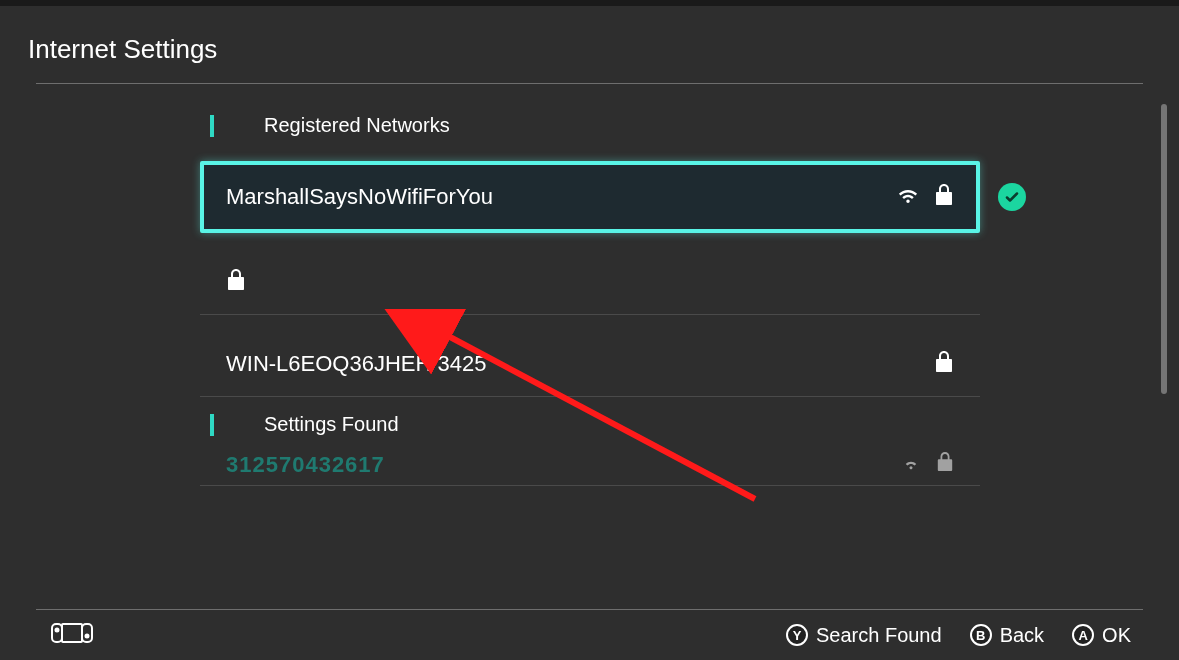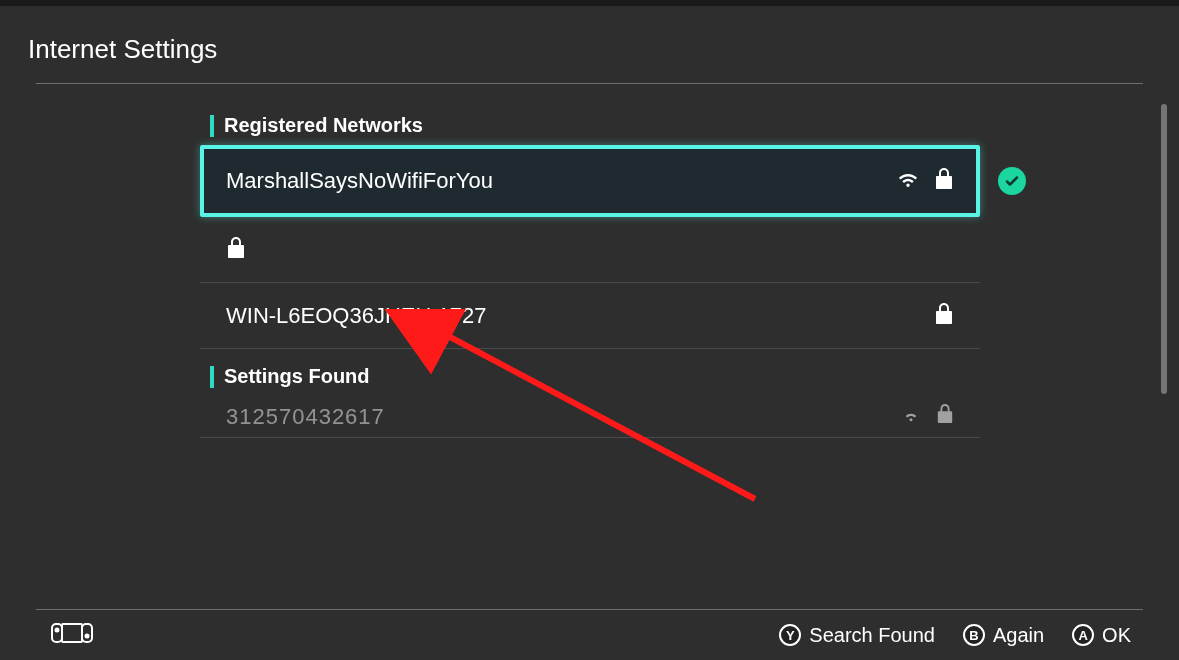--- a/index.html
+++ b/index.html
@@ -54,29 +54,31 @@
     padding: 0 0 8px 10px;
   }
   .section-bar {
     width: 4px;
     height: 22px;
     background: #2fd9c4;
   }
   .section-title {
     font-size: 20px;
     color: #fff;
-    font-weight: 700;
+    font-weight: 400;
+    margin-left: 40px;
   }
   .row {
     display: flex;
     align-items: center;
     justify-content: space-between;
     height: 66px;
     padding: 0 26px;
     border-bottom: 1px solid #4a4a4a;
+    margin-top: 16px;
   }
   .row.selected {
     background: #1e2a30;
     border: 4px solid #59f4e6;
     border-radius: 2px;
     height: 72px;
     padding: 0 22px;
     position: relative;
     z-index: 2;
     box-shadow: 0 0 8px rgba(89,244,230,0.4);
@@ -117,21 +119,21 @@
     left: 375px;
     top: 225px;
     pointer-events: none;
   }
   .found-partial {
     display:flex; align-items:center; justify-content:space-between;
     height: 42px; padding: 0 26px; overflow:hidden;
     border-bottom: 1px solid #4a4a4a;
     color: #fff; font-size:22px;
   }
-  .found-partial .row-label{ color:#e5e5e5;}
+  .found-partial .row-label{ color:#14b8a6;font-weight:bold;}
 </style>
 </head>
 <body>
 
 <div class="top-bar"></div>
 
 <div class="header">
   <div class="page-title">Internet Settings</div>
 </div>
 <div class="hr"></div>
@@ -171,21 +173,21 @@
       <div class="row-icons">
         <span>
           <svg width="20" height="24" viewBox="0 0 20 24" fill="#fff">
               <path d="M15 9V6c0-2.8-2.2-5-5-5S5 3.2 5 6v3H3c-.6 0-1 .4-1 1v11c0 .6.4 1 1 1h14c.6 0 1-.4 1-1V10c0-.6-.4-1-1-1h-2zm-8-3c0-1.7 1.3-3 3-3s3 1.3 3 3v3H7V6z"></path>
             </svg>
         </span>
       </div>
     </div>
 
     <div class="row">
-      <div class="row-label">WIN-L6EOQ36JHEH 1727</div>
+      <div class="row-label">WIN-L6EOQ36JHEH 3425</div>
       <div class="row-icons">
         <span>
           <svg width="20" height="24" viewBox="0 0 20 24" fill="#fff">
               <path d="M15 9V6c0-2.8-2.2-5-5-5S5 3.2 5 6v3H3c-.6 0-1 .4-1 1v11c0 .6.4 1 1 1h14c.6 0 1-.4 1-1V10c0-.6-.4-1-1-1h-2zm-8-3c0-1.7 1.3-3 3-3s3 1.3 3 3v3H7V6z"></path>
             </svg>
         </span>
       </div>
     </div>
 
   </div>
@@ -233,20 +235,20 @@
       <circle cx="39" cy="15" r="1.5" fill="#fff"></circle>
     </svg>
   </div>
   <div class="footer-right">
     <div class="hint">
       <div class="btn-circle dark">Y</div>
       <span>Search Found</span>
     </div>
     <div class="hint">
       <div class="btn-circle dark">B</div>
-      <span>Again</span>
+      <span>Back</span>
     </div>
     <div class="hint">
       <div class="btn-circle dark">A</div>
       <span>OK</span>
     </div>
   </div>
 </div>
 
 </body></html>

